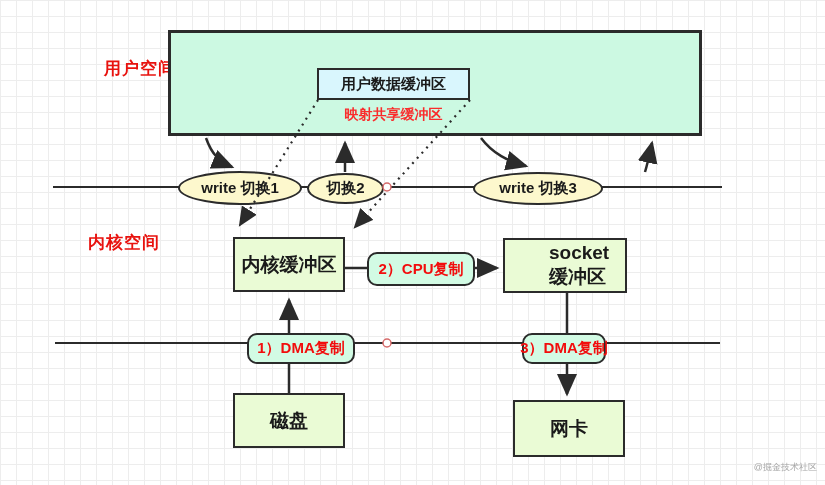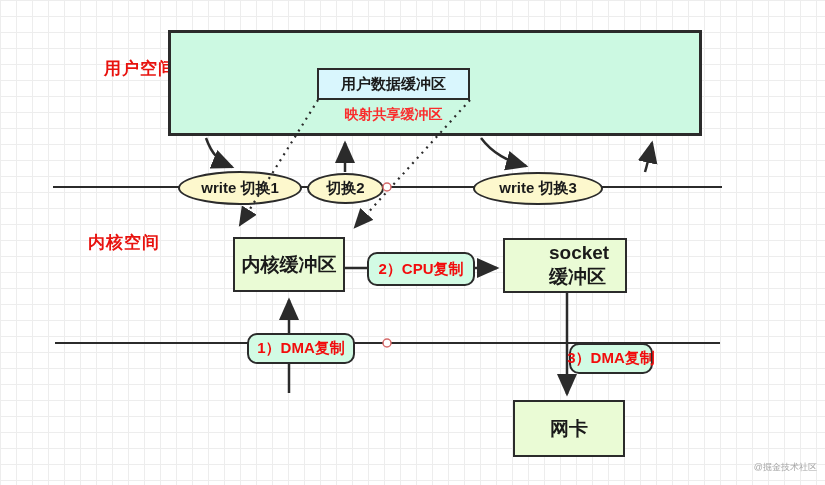--- a/index.html
+++ b/index.html
@@ -47,21 +47,21 @@
   .socket-buffer{left:503px;top:238px;width:124px;height:55px;padding-left:44px;}
   .disk-box{left:233px;top:393px;width:112px;height:55px;}
   .nic-box{left:513px;top:400px;width:112px;height:57px;}
   .mintbox{
     background:#d2fbe4;border:2.5px solid #2b2b2b;border-radius:10px;
     display:flex;align-items:center;justify-content:center;
     font-size:15px;font-weight:700;color:#f20d0d;white-space:nowrap;
   }
   .cpu-copy{left:367px;top:252px;width:108px;height:34px;}
   .dma-copy1{left:247px;top:333px;width:108px;height:31px;}
-  .dma-copy3{left:522px;top:343px;width:84px;height:31px;margin-left:47px;}
+  .dma-copy3{left:522px;top:333px;width:84px;height:31px;}
   .watermark{right:8px;top:461px;font-size:9px;color:#a6a6a6;}
   svg{display:block;}
 </style>
 </head>
 <body>
 
 <div class="stage">
 
   <svg class="layer" width="825" height="485" viewBox="0 0 825 485">
     <defs>
@@ -91,20 +91,21 @@
   <div class="abs ellipse el-sw2">切换2</div>
   <div class="abs ellipse el-sw3">write 切换3</div>
 
   <div class="abs gbox kernel-buffer">内核缓冲区</div>
   <div class="abs mintbox cpu-copy">2）CPU复制</div>
   <div class="abs gbox socket-buffer">socket缓冲区</div>
 
   <div class="abs mintbox dma-copy1">1）DMA复制</div>
   <div class="abs mintbox dma-copy3">3）DMA复制</div>
 
+  <div class="abs gbox disk-box">磁盘</div>
   <div class="abs gbox nic-box">网卡</div>
 
   <svg class="layer" width="825" height="485" viewBox="0 0 825 485">
     <defs>
       <marker id="ah2" markerWidth="11" markerHeight="9" refX="8" refY="4" orient="auto">
         <path d="M0,0 L9,4 L0,8 z" fill="#2b2b2b"></path>
       </marker>
     </defs>
     <path d="M318,100 L240,225" stroke="#2b2b2b" stroke-width="2.2" stroke-dasharray="2 5" fill="none" marker-end="url(#ah2)"></path>
     <path d="M470,100 L355,227" stroke="#2b2b2b" stroke-width="2.2" stroke-dasharray="2 5" fill="none" marker-end="url(#ah2)"></path>

